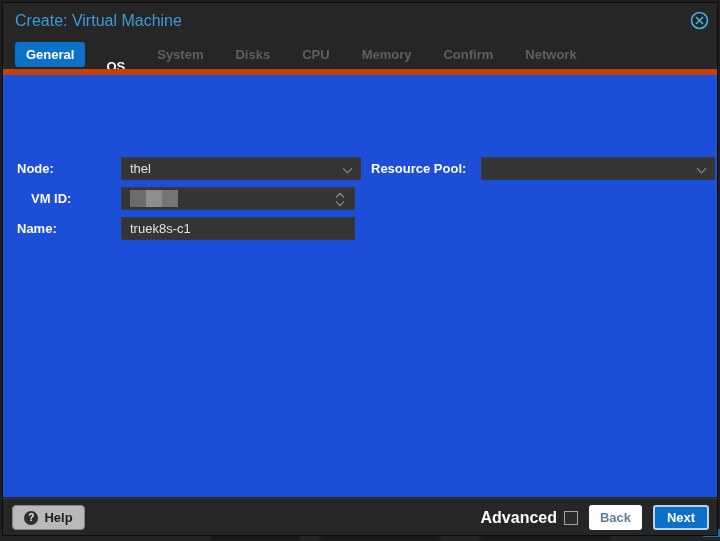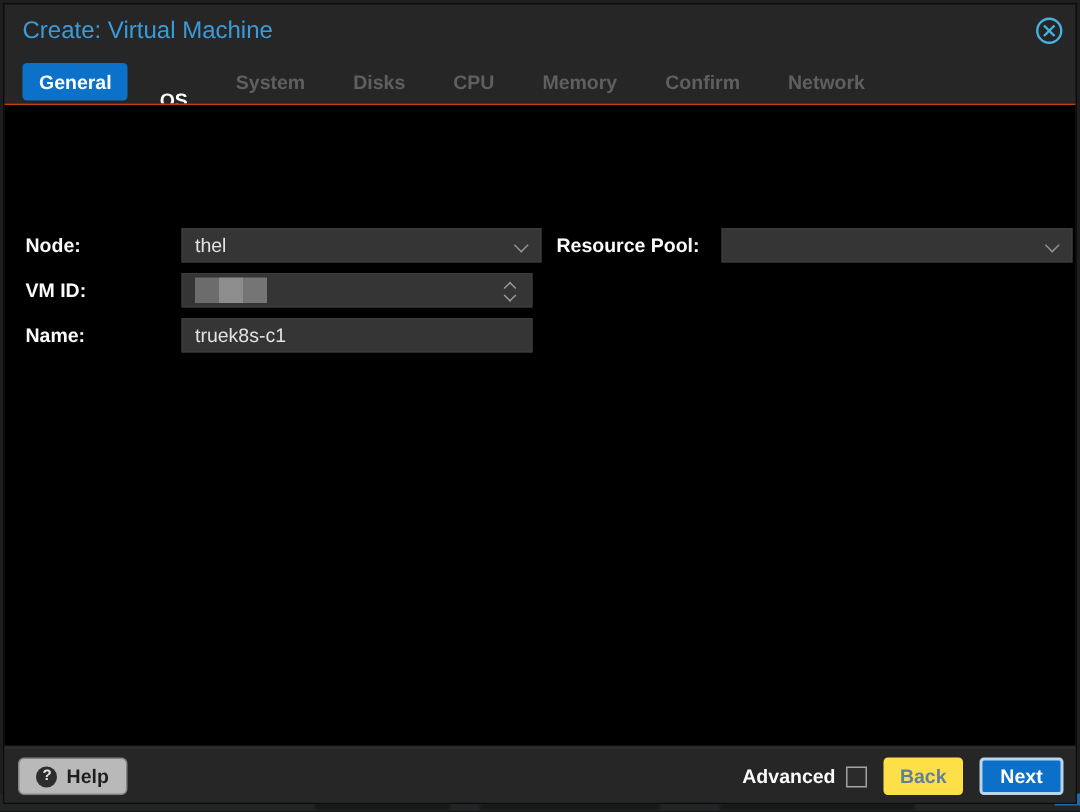--- a/index.html
+++ b/index.html
@@ -22,25 +22,25 @@
   .close-btn { position:absolute; right:8px; top:8px; width:19px; height:19px; cursor:pointer; }
 
   .tabbar { position:absolute; top:38px; left:12px; right:8px; height:27px;
             display:flex; align-items:center; gap:10px; }
   .tab { font-size:13px; font-weight:700; padding:5px 11px; border-radius:3px; white-space:nowrap; }
   .tab.active { background:#0c71c9; color:#ffffff; }
   .tab.enabled { color:#ffffff;margin-top:24px; }
   .tab.disabled { color:#5d6062; }
 
   .form-panel { position:absolute; top:66px; left:0; right:0; bottom:38px;
-                background:#000000; border-top:1px solid #c2410c; }
+                background:#1d4ed8; border-top:6px solid #c2410c; }
 
   .field-label { position:absolute; font-size:13px; font-weight:600; color:#fbfbfb; }
   .lbl-node { left:14px; top:86px; }
-  .lbl-vmid { left:14px; top:116px; }
+  .lbl-vmid { left:28px; top:116px; }
   .lbl-name { left:14px; top:146px; }
   .lbl-pool { left:368px; top:86px; }
 
   .field { position:absolute; height:23px; background:#353535; border:1px solid #3a3a3a;
            color:#e2e2e2; font-size:13px; line-height:21px; padding-left:8px;
            display:flex; align-items:center; }
   .fld-node { left:118px; top:82px; width:240px; }
   .fld-vmid { left:118px; top:112px; width:234px; }
   .fld-name { left:118px; top:142px; width:234px; }
   .fld-pool { left:478px; top:82px; width:234px; }
@@ -63,26 +63,26 @@
   .toolbar { position:absolute; left:0; right:0; bottom:0; height:37px;
              border-top:1px solid #313131; background:#262626; }
   .help-btn { position:absolute; left:9px; top:6px; height:25px; width:73px;
               background:#b9b9b9; border:1px solid #848484; border-radius:4px;
               display:flex; align-items:center; justify-content:center; gap:6px;
               color:#1e1e1e; font-size:13px; font-weight:700; cursor:pointer; }
   .help-icon { width:14px; height:14px; border-radius:50%; background:#2d2d2d; color:#e8e8e8;
                font-size:10px; font-weight:700; display:flex; align-items:center; justify-content:center; }
   .footer-right { position:absolute; right:8px; top:6px; height:25px;
                   display:flex; align-items:center; gap:11px; }
-  .advanced-label { color:#fbfbfb; font-size:13px; font-weight:600; }
+  .advanced-label { color:#fbfbfb; font-size:16px; font-weight:600; }
   .advanced-checkbox { width:14px; height:14px; background:#2b2b2b; border:1px solid #a3a3a3;
                        margin-left:-4px; cursor:pointer; }
   .btn { height:25px; border-radius:3px; font-size:13px; font-weight:700;
          display:flex; align-items:center; justify-content:center; cursor:pointer; }
-  .btn-back { width:53px; background:#fde047; color:#617f9b; }
+  .btn-back { width:53px; background:#ffffff; color:#617f9b; }
   .btn-next { width:56px; background:#0c70c8; color:#ffffff; border:2px solid #b9d5ee; }
 </style>
 </head>
 <body>
 
 <div class="screen">
 
   <div class="bg-strip">
     <div class="bg-smudge" style="left:210px; width:90px;"></div>
     <div class="bg-smudge" style="left:320px; width:120px;"></div>

